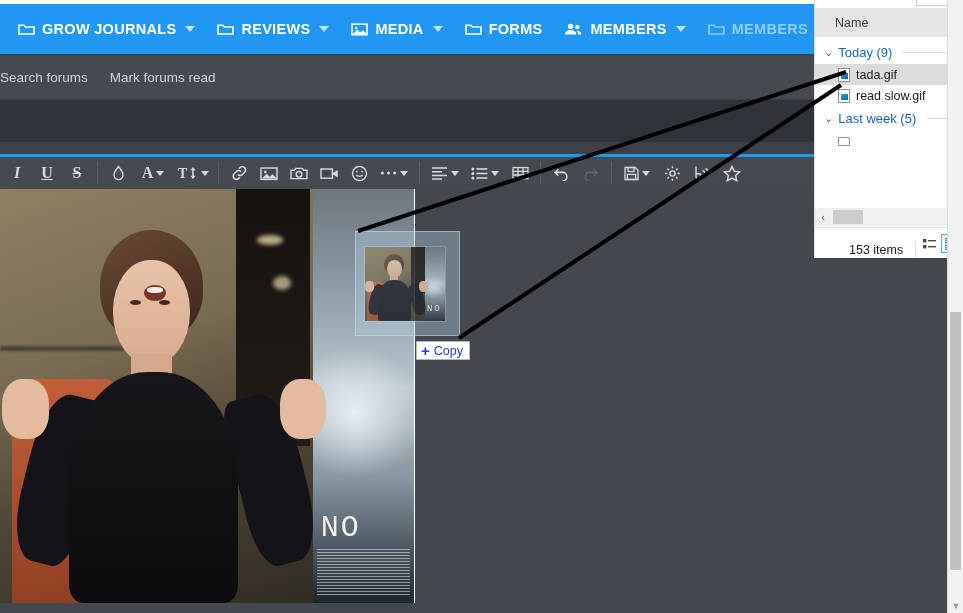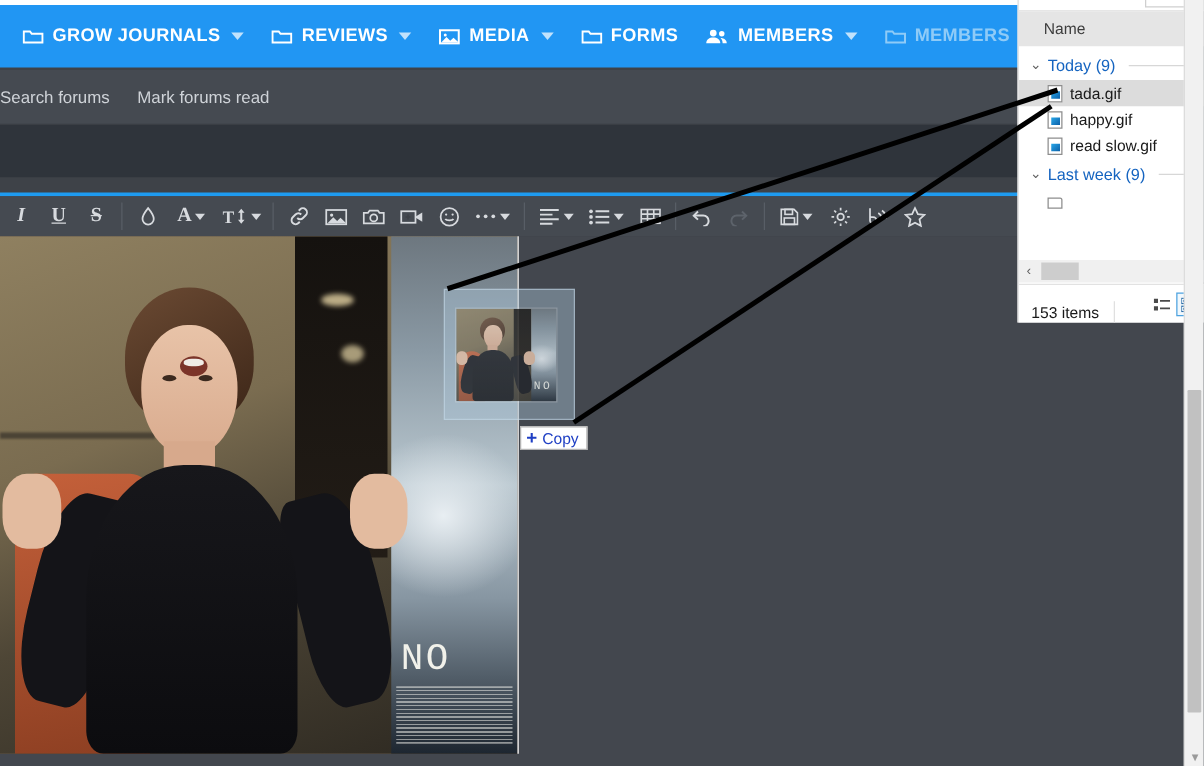--- a/index.html
+++ b/index.html
@@ -469,20 +469,21 @@
   }
   .exp-status {
     position: absolute;
     left: 0; top: 227px;
     width: 149px; height: 44px;
     border-top: 1px solid #e2e2e2;
     background: #ffffff;
     display: flex;
     align-items: center;
     box-sizing: border-box;
+    padding-left: 24px;
   }
   .exp-status .cnt {
     padding-left: 10px;
     color: #1a1a1a;
     font-size: 12.5px;
     white-space: nowrap;
   }
   .exp-status .divider {
     width: 1px; height: 18px;
     background: #e0e0e0;
@@ -883,30 +884,26 @@
         <span>Today (9)</span>
         <span class="rule"></span>
       </div>
 
       <div class="file-row selected">
         <span class="fileicon"></span>
         <span class="fname">tada.gif</span>
       </div>
       <div class="file-row">
         <span class="fileicon"></span>
-        <span class="fname">happy.gif</span>
-      </div>
-      <div class="file-row">
-        <span class="fileicon"></span>
         <span class="fname">read slow.gif</span>
       </div>
 
       <div class="grp-hdr">
         <span class="chev">⌄</span>
-        <span>Last week (9)</span>
+        <span>Last week (5)</span>
         <span class="rule"></span>
       </div>
 
       <div class="file-row">
         <span class="fileicon folder"></span>
         <span class="fname"></span>
       </div>
     </div>
 
     <div class="exp-hscroll">

